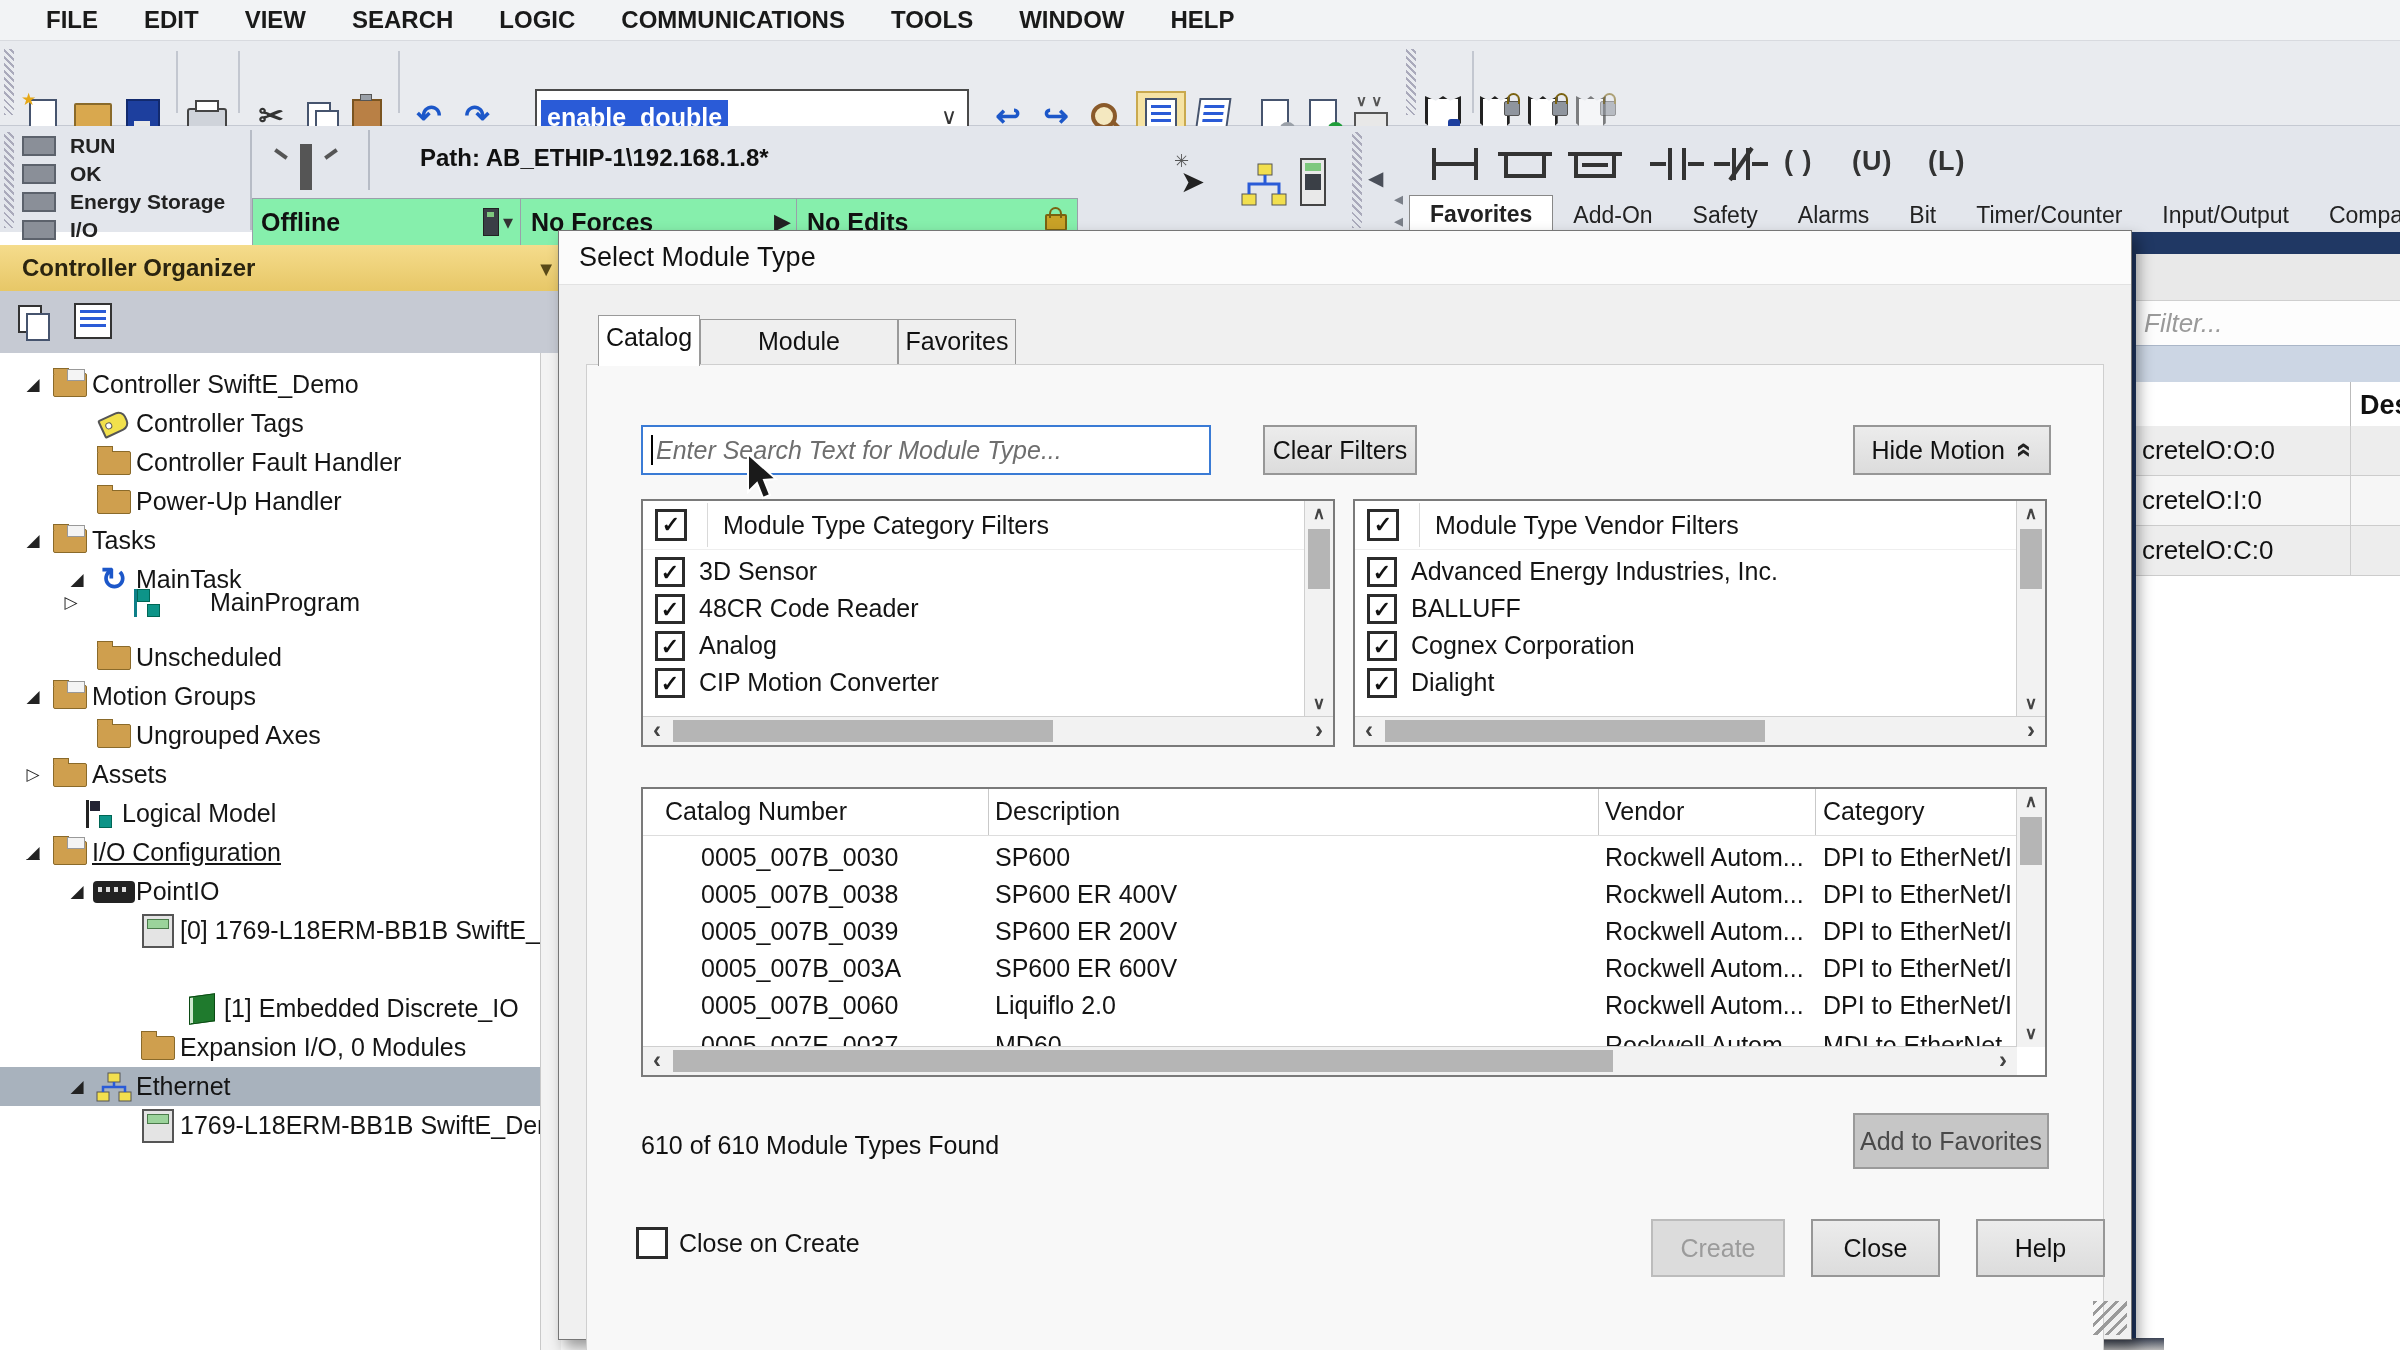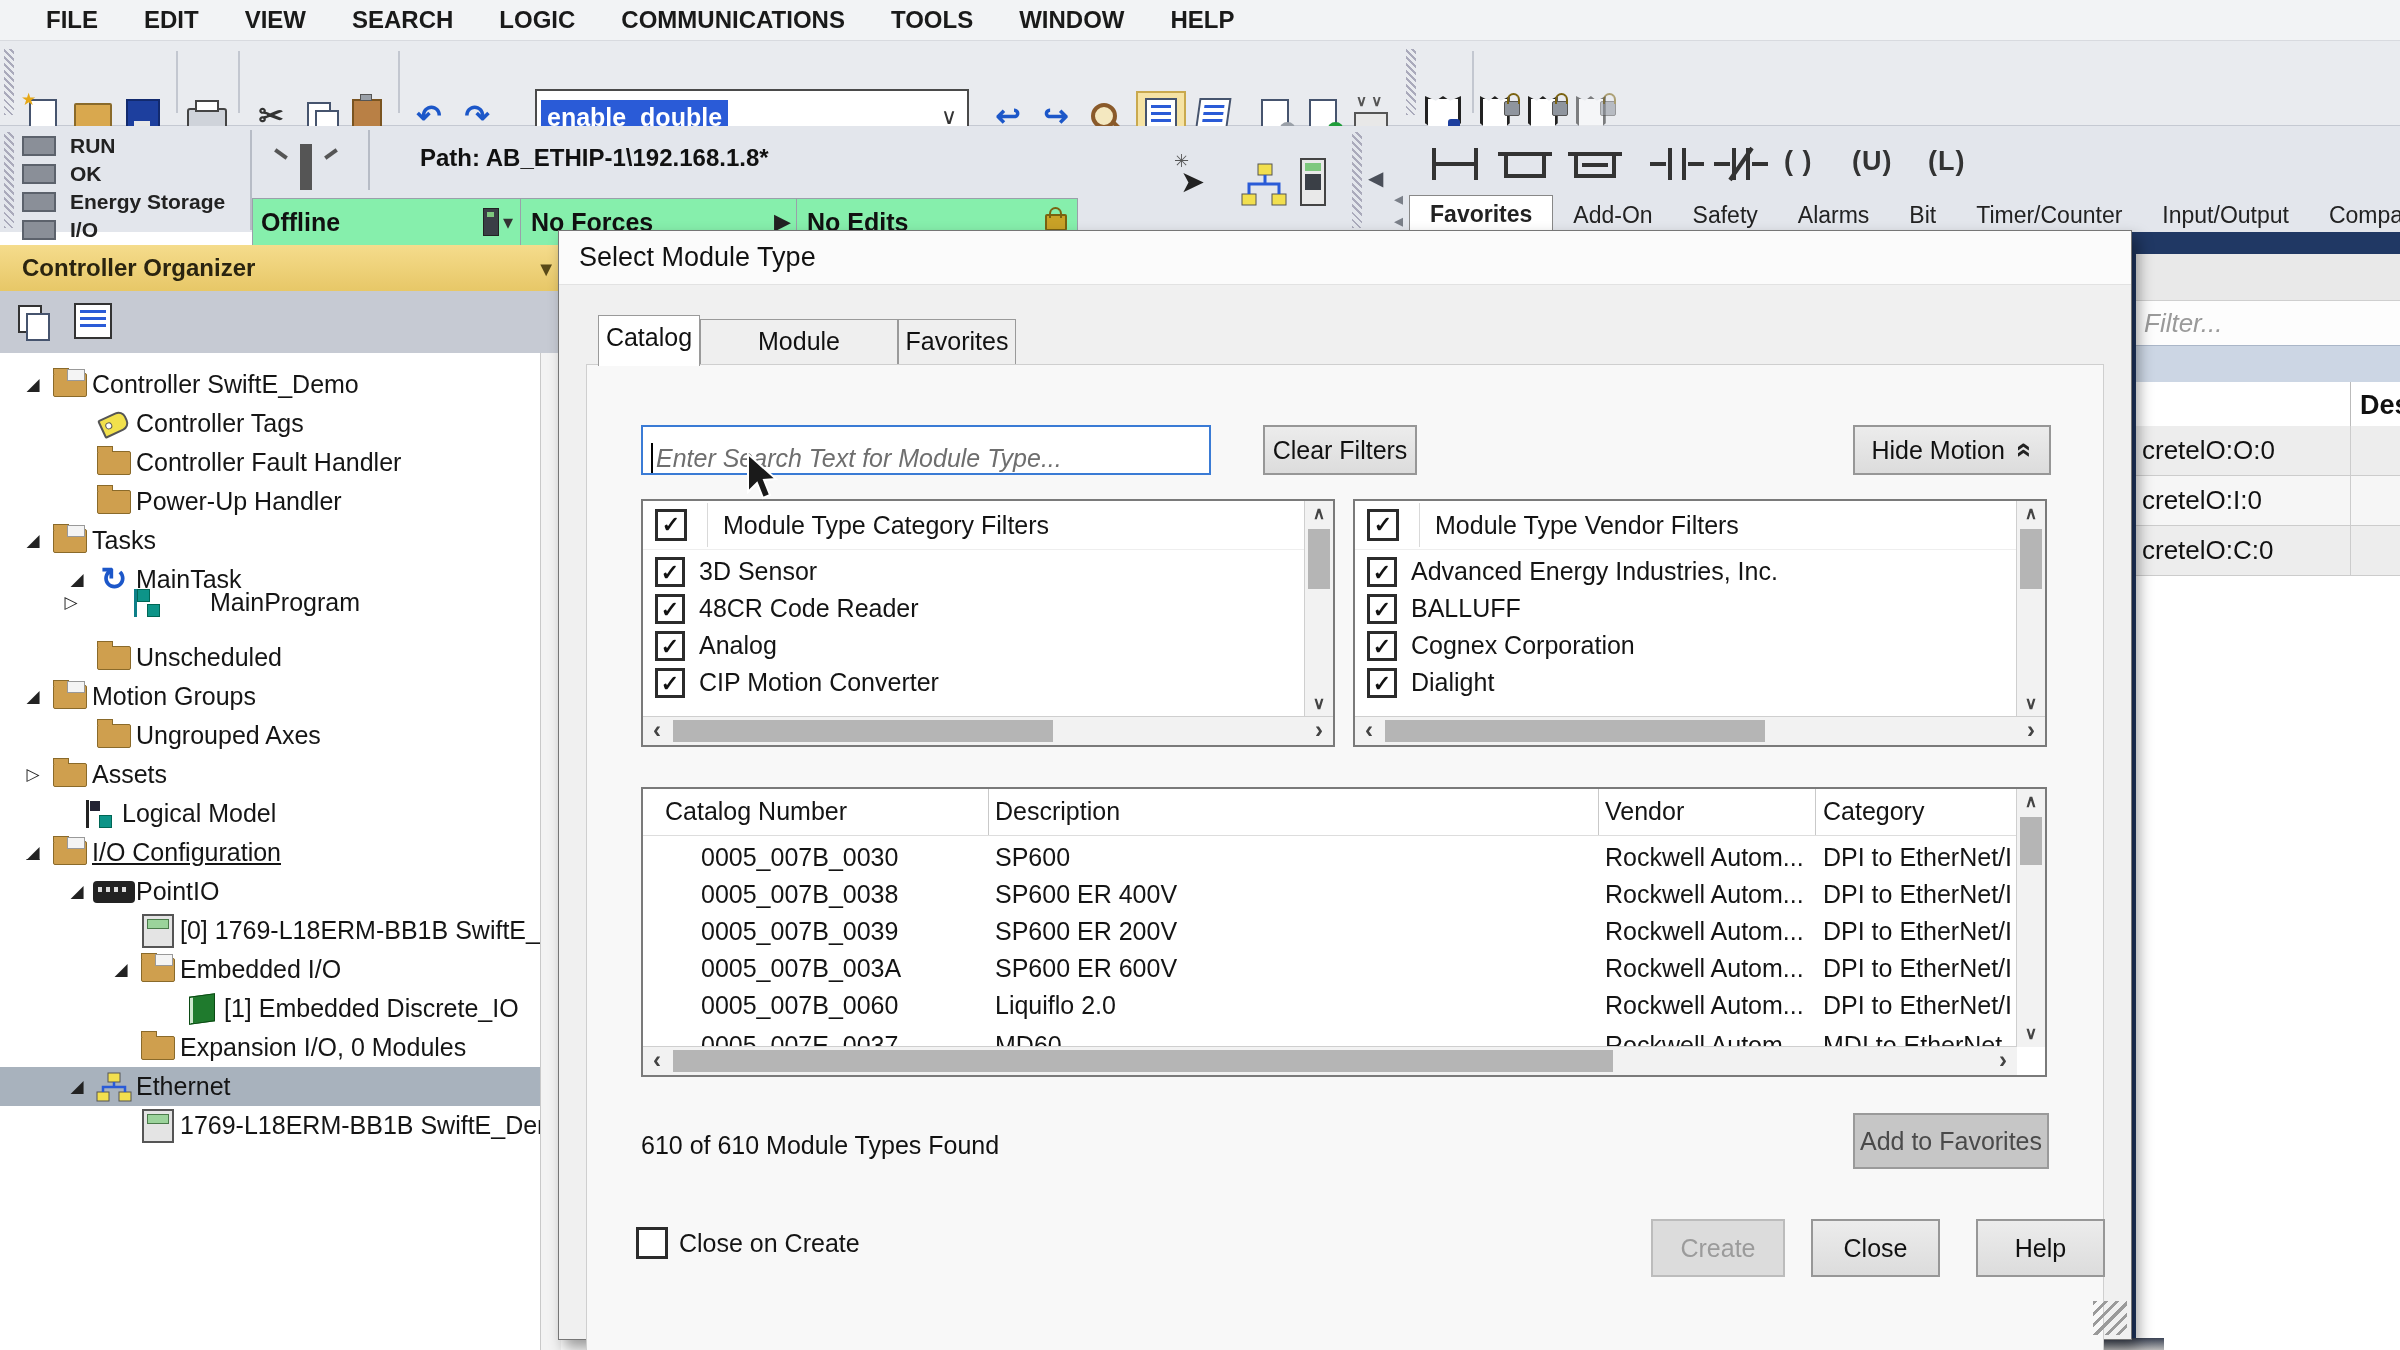--- a/index.html
+++ b/index.html
@@ -101,21 +101,21 @@
   
   .dialog{left:558px;top:230px;width:1572px;height:1108px;background:#f0f0f0;border:1px solid #767676;
           box-shadow:6px 8px 14px rgba(0,0,0,.4);}
   .dtitle{position:absolute;left:0;top:0;width:100%;height:54px;background:#fbfbfb;border-bottom:1px solid #e2e2e2;
           font-size:27px;color:#111;display:flex;align-items:center;padding-left:20px;box-sizing:border-box;}
   .dtab{position:absolute;top:88px;height:44px;background:#efefef;border:1px solid #9a9a9a;color:#111;
         font-size:25px;text-align:center;line-height:42px;}
   .dtab.act{top:84px;height:50px;background:#fff;border-bottom:none;z-index:3;}
   .dpanel{position:absolute;left:27px;top:133px;width:1516px;height:1042px;background:#f8f8f8;border:1px solid #cfcfcf;}
   .sinput{position:absolute;left:82px;top:194px;width:558px;height:46px;background:#fff;border:2px solid #3a7bd5;
-          display:flex;align-items:flex-end;padding-left:8px;box-sizing:content-box;}
+          display:flex;align-items:center;padding-left:8px;box-sizing:content-box;}
   .caret{width:2px;height:30px;background:#000;margin-right:3px;}
   .ph{font-style:italic;color:#6e6e6e;font-size:25px;}
   .btn{position:absolute;background:linear-gradient(#ececec,#dcdcdc);border:2px solid #979797;
        font-size:25px;color:#111;display:flex;align-items:center;justify-content:center;}
   .chev2{display:inline-block;transform:rotate(90deg);font-size:28px;font-weight:bold;margin-left:12px;color:#222;}
   .chev2::before{content:"«";}
   
   .lbox{position:absolute;background:#fff;border:2px solid #7a7a7a;}
   .lhdr{position:absolute;left:0;top:0;right:28px;height:48px;border-bottom:1px solid #eee;}
   .cb{position:absolute;width:26px;height:26px;background:#fff;border:3px solid #2b2b2b;text-align:center;}
@@ -465,27 +465,20 @@
           <span class="i-pointio"></span>
         </span>
         <span>PointIO</span>
       </div>
     <div class="trow" style="top:558px;padding-left:106px;">
         <span class="exp"></span>
         <span class="tico">
           <span class="i-module"></span>
         </span>
         <span>[0] 1769-L18ERM-BB1B SwiftE_De</span>
-      </div>
-    <div class="trow" style="top:597px;padding-left:106px;">
-        <span class="exp eo"></span>
-        <span class="tico">
-          <span class="i-folder open"></span>
-        </span>
-        <span>Embedded I/O</span>
       </div>
     <div class="trow" style="top:636px;padding-left:150px;">
         <span class="exp"></span>
         <span class="tico">
           <span class="i-card"></span>
         </span>
         <span>[1] Embedded Discrete_IO</span>
       </div>
     <div class="trow" style="top:675px;padding-left:106px;">
         <span class="exp"></span>

